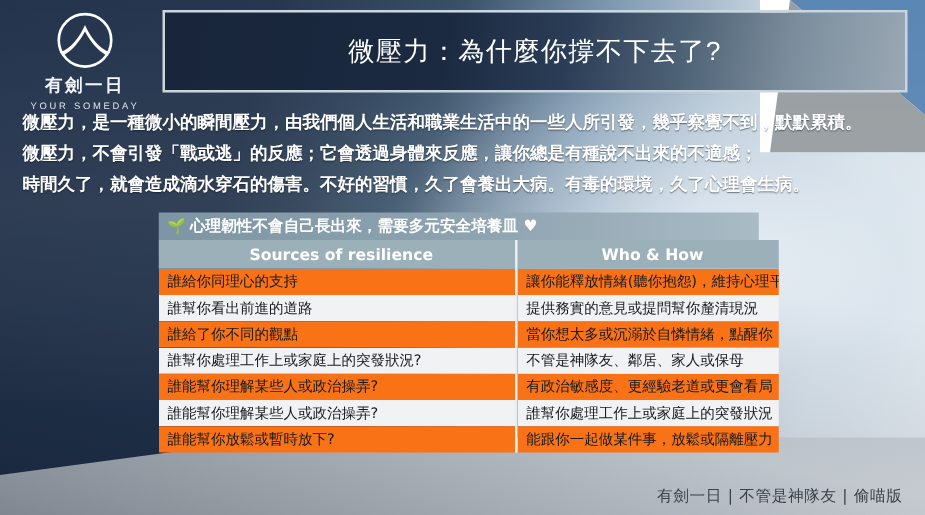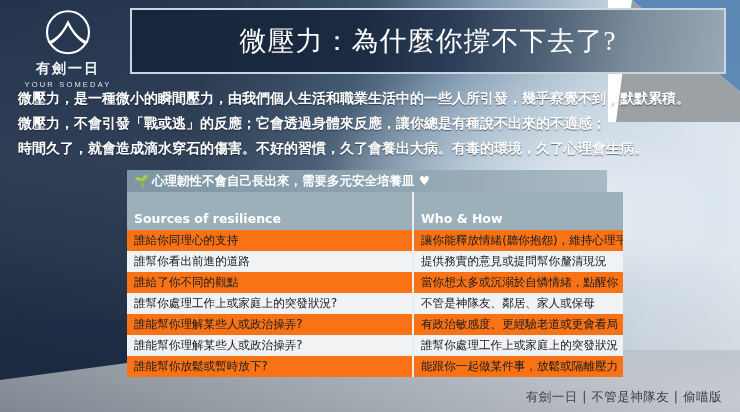--- a/index.html
+++ b/index.html
@@ -99,23 +99,23 @@
     box-sizing: border-box;
     background:
       linear-gradient(100deg, #18253a 0%, #1b2a41 38%, #2b3d56 54%, #4f6377 70%, #7b8d9c 84%, #9aa8b4 100%);
     display: flex;
     align-items: center;
     justify-content: center;
     overflow: hidden;
   }
   .title-text {
     color: #ffffff;
-    font-size: 27px;
+    font-size: 21px;
     letter-spacing: 1px;
-    font-family: Liberation Serif, serif;
+    font-family: Liberation Sans, sans-serif;
     white-space: nowrap;
   }
 
   
   .body-lines {
     position: absolute;
     left: 18px;
     top: 86px;
     width: 712px;
   }
@@ -159,22 +159,22 @@
     width: 100%;
     border-collapse: collapse;
     table-layout: fixed;
     font-family: "DejaVu Sans", "Liberation Sans", sans-serif;
   }
   table.res-table th {
     background: #9cb0ba;
     color: #ffffff;
     font-size: 12.5px;
     font-weight: bold;
-    text-align: left;
-    padding: 19px 0 4px 7px;
+    text-align: center;
+    padding: 4px 0 4px 7px;
     border-right: 2px solid #e8eef1;
     white-space: nowrap;
   }
   table.res-table th:last-child { border-right: none; }
   table.res-table td {
     font-size: 11.6px;
     color: #15191f;
     padding: 3px 0 3px 7px;
     border-right: 2px solid #e8eef1;
     white-space: nowrap;

